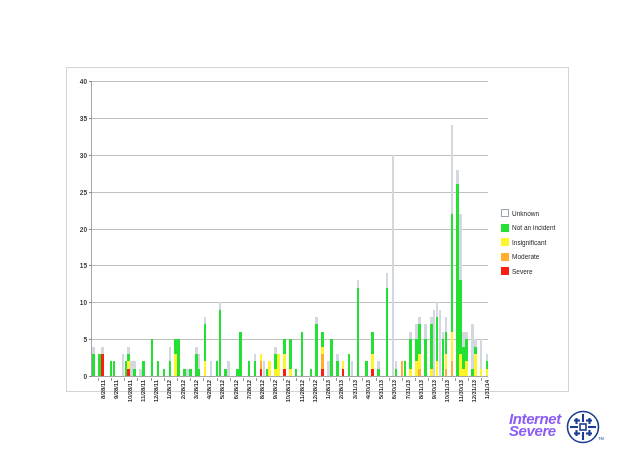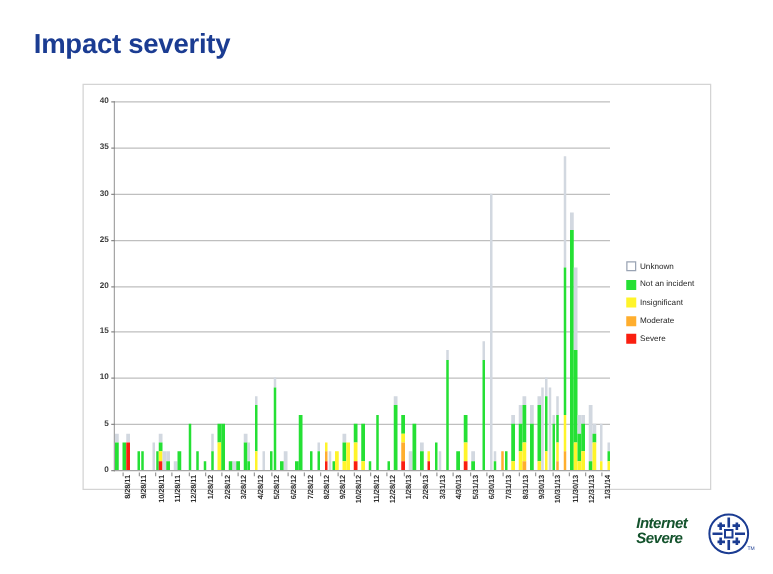--- a/index.html
+++ b/index.html
@@ -111,39 +111,38 @@
     font-size:6.5px;color:#1f1f1f;white-space:nowrap;
   }
 
   
   #logo{
     position:absolute;left:509px;top:408px;
     width:92px;height:40px;
   }
   #logo-text{
     position:absolute;left:0;top:5px;
-    font-size:12px;font-weight:bold;font-style:italic;
-    color:#14532d;line-height:11.5px;
+    font-size:15px;font-weight:bold;font-style:italic;
+    color:#8b5cf6;line-height:11.5px;
     letter-spacing:-0.4px;
   }
   #logo-mark{
     position:absolute;left:57px;top:2px;
     width:34px;height:34px;
   }
   #logo-tm{
     position:absolute;left:89px;top:28px;
     font-size:4px;color:#1b3c92;
   }
 </style>
 </head>
 <body>
 
 <div id="slide">
 
-  <div id="page-title">Impact severity</div>
 
   <div id="chart-frame">
 
     <div id="plot-area">
       <div id="gridlines">
           <div class="gridline" style="top: 100%; background: transparent;"></div>
           <div class="ytick" style="top: 100%;"></div>
           <div class="ylabel" style="top: 100%;">0</div>
           <div class="gridline" style="top: 87.5%;"></div>
           <div class="ytick" style="top: 87.5%;"></div>

